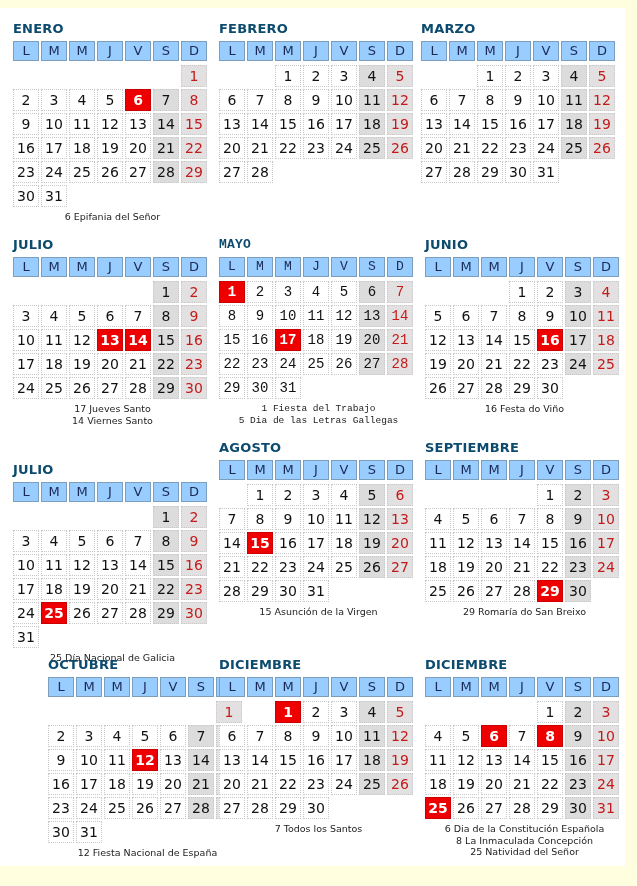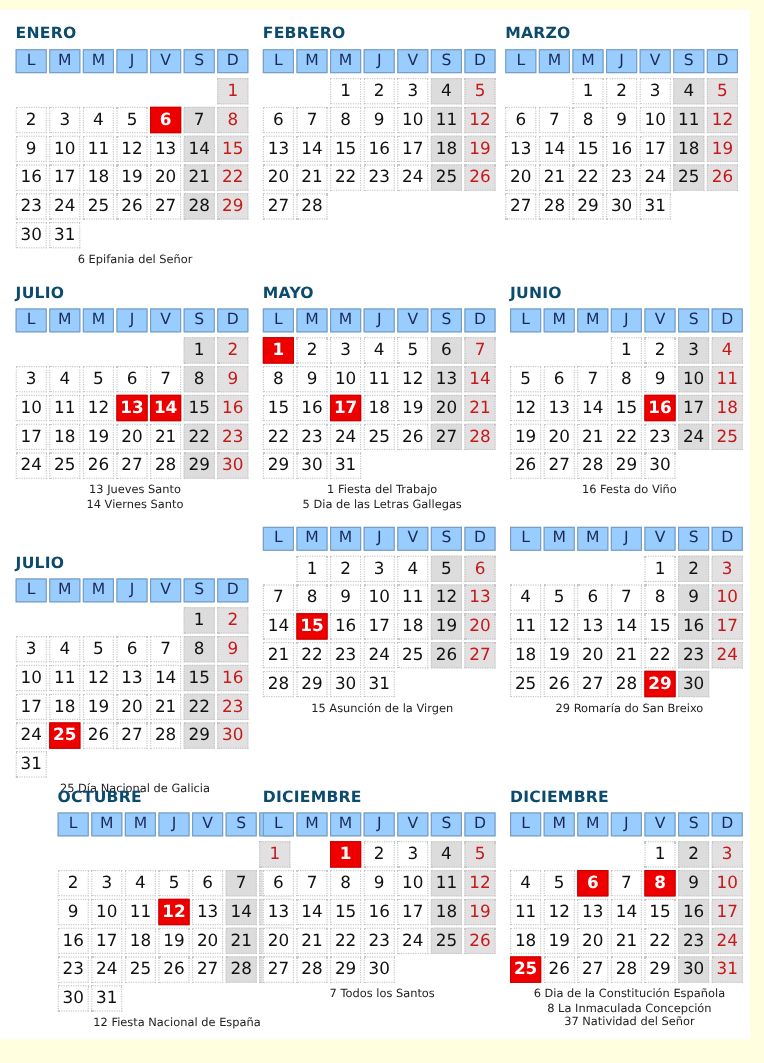--- a/index.html
+++ b/index.html
@@ -263,25 +263,25 @@
         <div class="day sun">23</div>
         <div class="day">24</div>
         <div class="day">25</div>
         <div class="day">26</div>
         <div class="day">27</div>
         <div class="day">28</div>
         <div class="day sat">29</div>
         <div class="day sun">30</div>
       </div>
       <div class="notes">
-        <div>13 Jueves Santo</div>
+        <div>17 Jueves Santo</div>
         <div>14 Viernes Santo</div>
       </div>
     </div>
-    <div class="month" style="left: 219px; top: 236px;">
+    <div class="month" style="left: 219px; top: 236px; font-family: Liberation Mono, monospace;">
       <div class="month-title">MAYO</div>
       <div class="grid">
         <div class="hdr">L</div>
         <div class="hdr">M</div>
         <div class="hdr">M</div>
         <div class="hdr">J</div>
         <div class="hdr">V</div>
         <div class="hdr">S</div>
         <div class="hdr">D</div>
       </div>
@@ -420,20 +420,21 @@
         <div class="day">28</div>
         <div class="day sat">29</div>
         <div class="day sun">30</div>
         <div class="day">31</div>
       </div>
       <div class="notes">
         <div>25 Día Nacional de Galicia</div>
       </div>
     </div>
     <div class="month" style="left: 219px; top: 439px;">
+      <div class="month-title">AGOSTO</div>
       <div class="grid">
         <div class="hdr">L</div>
         <div class="hdr">M</div>
         <div class="hdr">M</div>
         <div class="hdr">J</div>
         <div class="hdr">V</div>
         <div class="hdr">S</div>
         <div class="hdr">D</div>
       </div>
       <div class="grid days">
@@ -468,20 +469,21 @@
         <div class="day">28</div>
         <div class="day">29</div>
         <div class="day">30</div>
         <div class="day">31</div>
       </div>
       <div class="notes">
         <div>15 Asunción de la Virgen</div>
       </div>
     </div>
     <div class="month" style="left: 425px; top: 439px;">
+      <div class="month-title">SEPTIEMBRE</div>
       <div class="grid">
         <div class="hdr">L</div>
         <div class="hdr">M</div>
         <div class="hdr">M</div>
         <div class="hdr">J</div>
         <div class="hdr">V</div>
         <div class="hdr">S</div>
         <div class="hdr">D</div>
       </div>
       <div class="grid days">
@@ -671,16 +673,16 @@
         <div class="day">26</div>
         <div class="day">27</div>
         <div class="day">28</div>
         <div class="day">29</div>
         <div class="day sat">30</div>
         <div class="day sun">31</div>
       </div>
       <div class="notes">
         <div>6 Dia de la Constitución Española</div>
         <div>8 La Inmaculada Concepción</div>
-        <div>37 Natividad del Señor</div>
+        <div>25 Natividad del Señor</div>
       </div>
     </div>
   </div>
 
 </body></html>

